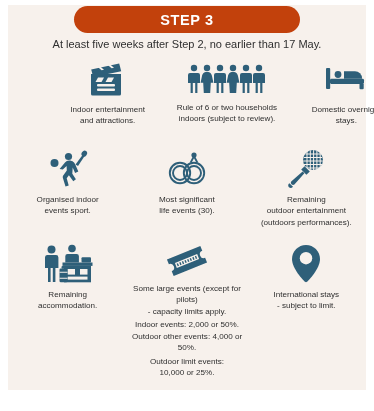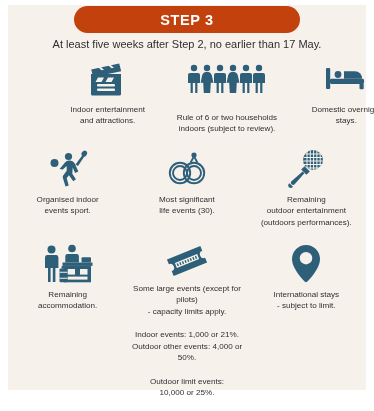--- a/index.html
+++ b/index.html
@@ -79,21 +79,21 @@
     justify-content: center;
   }
   .cap {
     text-align: center;
     color: #2f2f2f;
     font-size: 8.1px;
     line-height: 1.42;
     margin-top: 4px;
   }
   .cap.extra {
-    margin-top: 12px;
+    margin-top: 2px;
   }
   .row-1 { height: 90px; padding-left: 40px; }
   .row-2 { height: 95px; }
   .row-3 { height: 100px; }
   svg { display: block; }
   .ic { fill: #2e5f79; }
   .ic-stroke { fill: none; stroke: #2e5f79; }
 </style>
 </head>
 <body>
@@ -297,21 +297,21 @@
                 <rect x="35" y="16.6" width="1.4" height="2.8"></rect>
               </g>
             </g>
           </svg>
         </div>
         <div class="cap">
           <div>Some large events (except for pilots)</div>
           <div>- capacity limits apply.</div>
         </div>
         <div class="cap extra">
-          <div>Indoor events: 1,000 or 21%.</div>
+          <div>Indoor events: 2,000 or 50%.</div>
           <div>Outdoor other events: 4,000 or 50%.</div>
         </div>
         <div class="cap extra">
           <div>Outdoor limit events:</div>
           <div>10,000 or 25%.</div>
         </div>
       </div>
 
       <div class="cell">
         <div class="icon-wrap">

